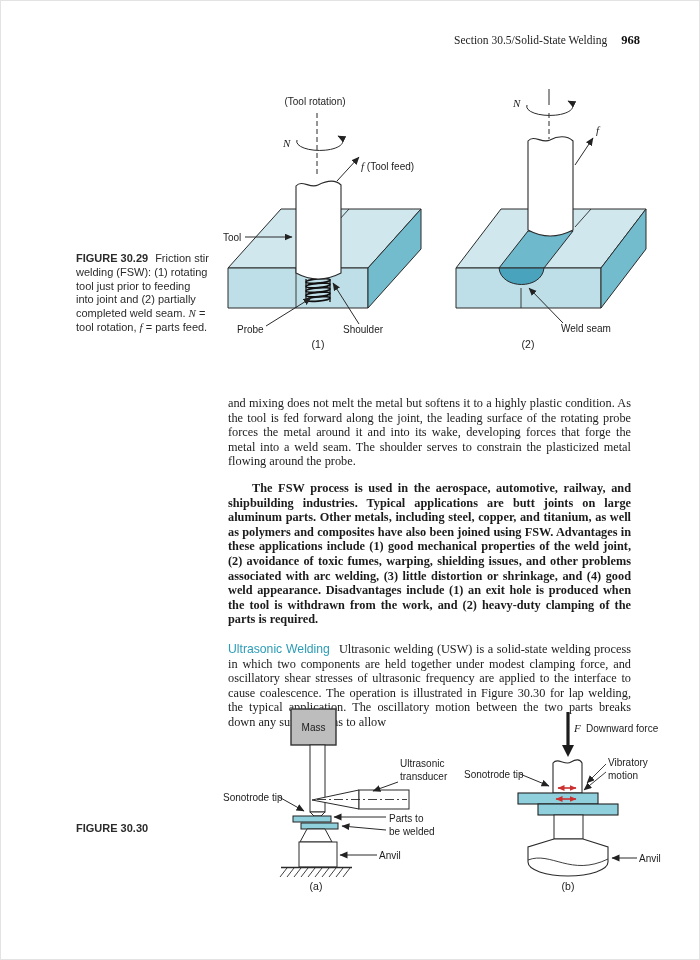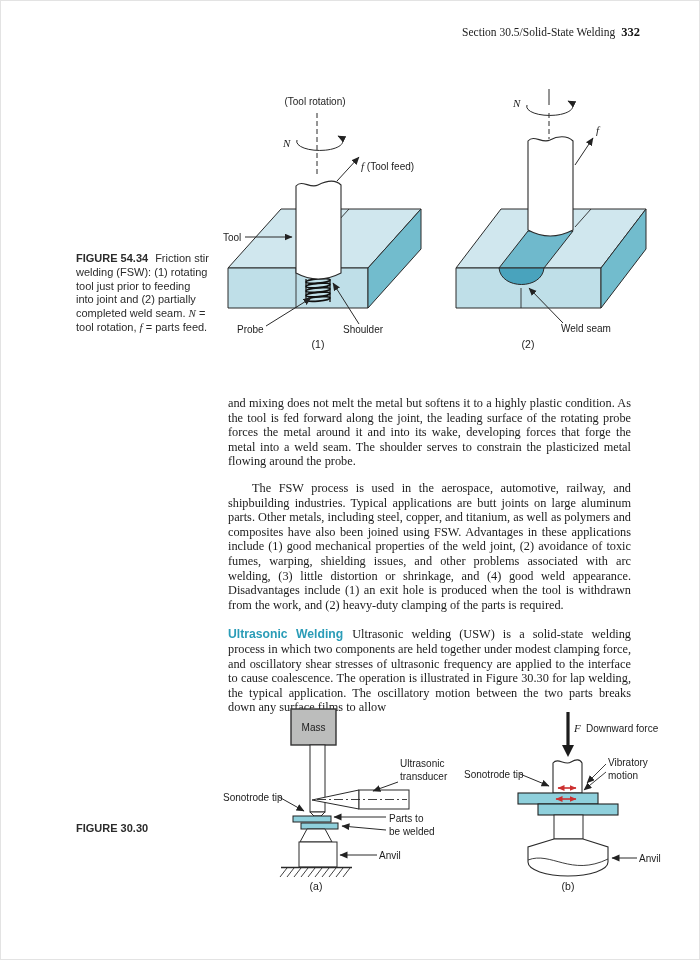--- a/index.html
+++ b/index.html
@@ -1,55 +1,55 @@
 <!DOCTYPE html>
 <html><head>
 <meta charset="utf-8">
 <style>
   html,body{margin:0;padding:0;background:#fff;}
   .page{position:relative;width:700px;height:960px;background:#fff;overflow:hidden;
         border:1px solid #e3e3e3;box-sizing:border-box;
         font-family:"Liberation Serif","DejaVu Serif",serif;color:#1b1b1b;}
-  .runhead{position:absolute;top:24px;right:59px;display:flex;align-items:baseline;gap:6px;}
+  .runhead{position:absolute;top:32px;right:59px;display:flex;align-items:baseline;gap:14px;}
   .runhead .rh-text{font-size:11.5px;color:#222;}
   .runhead .rh-num{font-size:12.5px;font-weight:bold;color:#111;}
   .figcap{position:absolute;font-family:"Liberation Sans","DejaVu Sans",sans-serif;
           font-size:11px;line-height:13.8px;color:#2b2b2b;}
   .figcap .cap-label{font-weight:bold;margin-right:7px;}
   .figcap .cap-label-block{font-weight:bold;display:block;}
   .figcap i{font-style:italic;font-family:"Liberation Serif",serif;}
   .cap29{left:75px;top:251px;width:134px;}
   .cap30{left:75px;top:821px;width:148px;}
   .bodycopy{position:absolute;left:215px;top:383px;width:427px;
             font-size:12.3px;line-height:14.6px;text-align:justify;}
   .bodycopy p{margin:12px;}
-  .bodycopy p.indent{text-indent:24px;}
+  .bodycopy p.indent{text-indent:24px;font-weight:bold;}
   .bodycopy p.usw{margin-top:15px;}
-  .lead-head{font-family:"Liberation Sans","DejaVu Sans",sans-serif;font-weight:bold;
+  .lead-head{font-family:"Liberation Sans","DejaVu Sans",sans-serif;font-weight:normal;
              font-size:12.2px;margin-right:9px;}
   svg{position:absolute;overflow:visible;}
   svg text{font-family:"Liberation Sans","DejaVu Sans",sans-serif;font-size:10px;fill:#1c1c1c;}
   svg text.var{font-family:"Liberation Serif","DejaVu Serif",serif;font-style:italic;font-size:11px;}
   tspan.var{font-family:"Liberation Serif","DejaVu Serif",serif;font-style:italic;font-size:11px;}
   svg text.idx{font-size:10.5px;}
   .ln{stroke:#2a2a2a;stroke-width:1;fill:none;}
   .thin{stroke:#2a2a2a;stroke-width:0.9;fill:none;}
 </style>
 </head>
 <body>
 
 <div class="page">
 
   <div class="runhead">
     <span class="rh-text">Section 30.5/Solid-State Welding</span>
-    <span class="rh-num">332</span>
+    <span class="rh-num">968</span>
   </div>
 
   <div class="figcap cap29">
-    <span class="cap-label">FIGURE 54.34</span><span>Friction stir welding (FSW): (1) rotating tool just prior to feeding into joint and (2) partially completed weld seam. </span><i>N</i><span> = tool rotation, </span><i>f</i><span> = parts feed.</span>
+    <span class="cap-label">FIGURE 30.29</span><span>Friction stir welding (FSW): (1) rotating tool just prior to feeding into joint and (2) partially completed weld seam. </span><i>N</i><span> = tool rotation, </span><i>f</i><span> = parts feed.</span>
   </div>
 
   <svg style="left:218px;top:88px;" width="215" height="265" viewBox="0 0 215 265">
     <defs>
       <marker id="a1" markerWidth="9" markerHeight="8" refX="7.5" refY="3.5" orient="auto" markerUnits="userSpaceOnUse">
         <path d="M0,0 L8,3.5 L0,7 Z" fill="#222"></path>
       </marker>
     </defs>
     <text x="96" y="16" text-anchor="middle">(Tool rotation)</text>
     <line class="ln" x1="98" y1="24" x2="98" y2="88" stroke-dasharray="5 3"></line>

